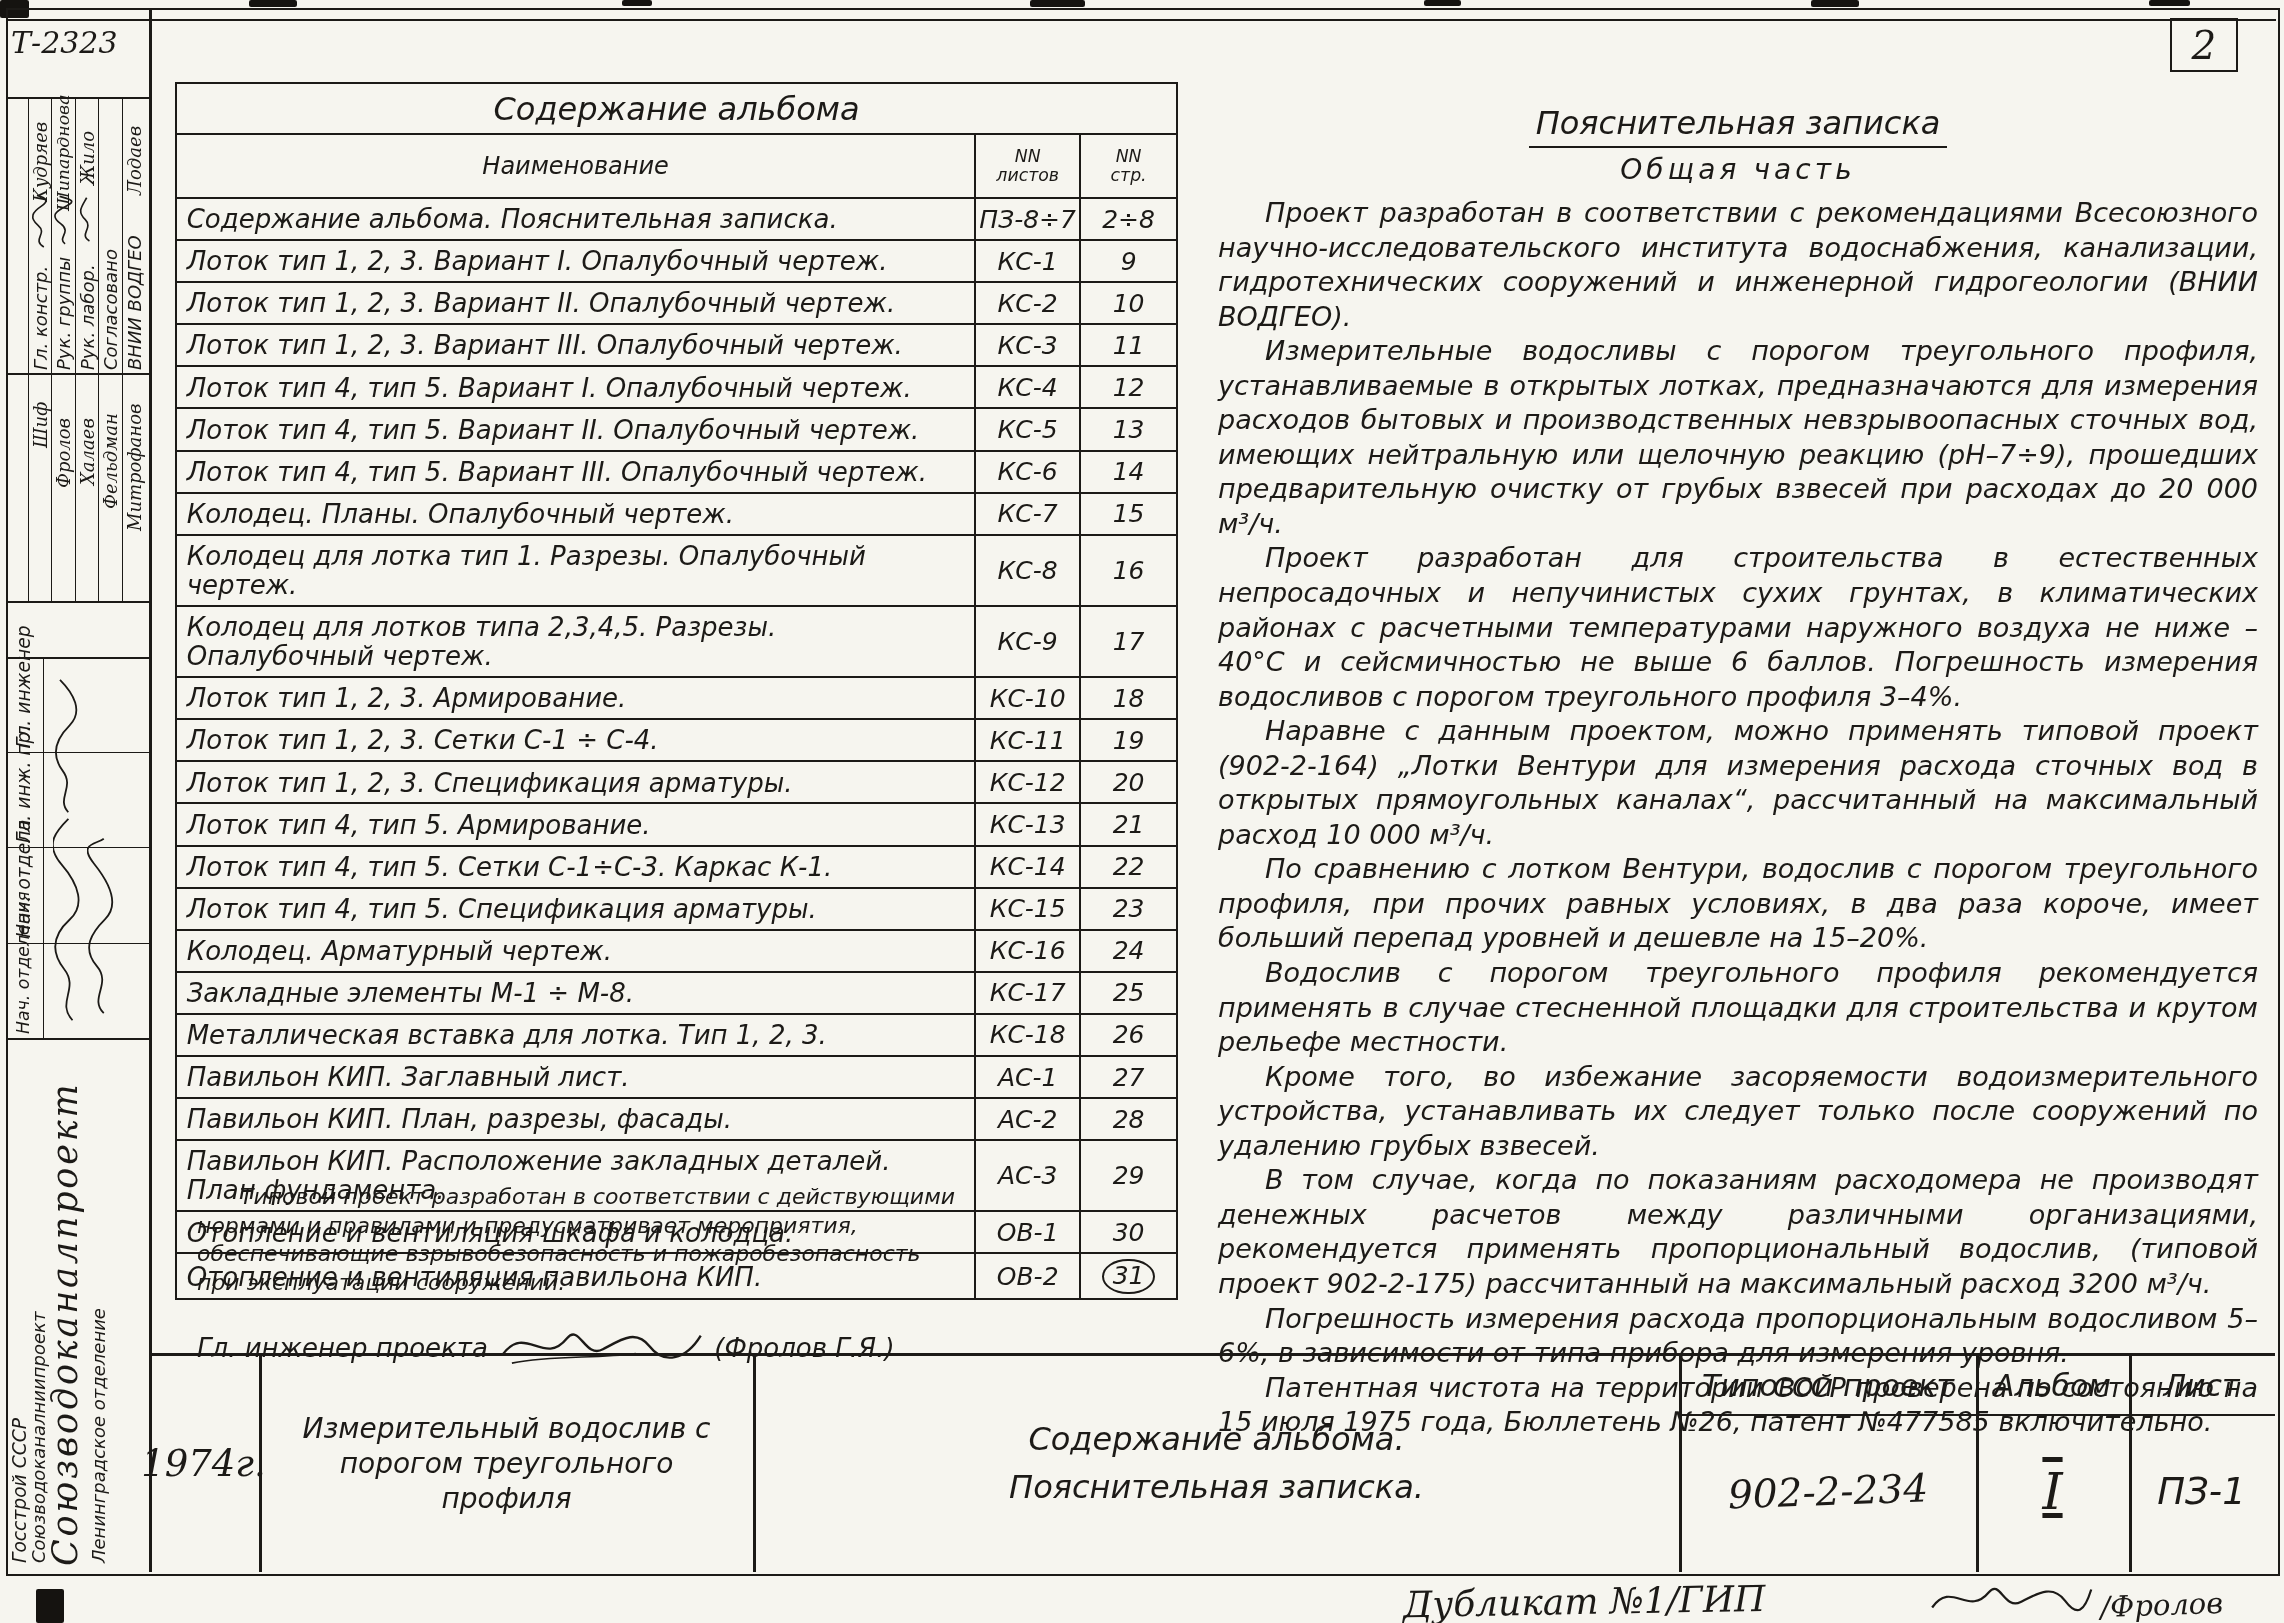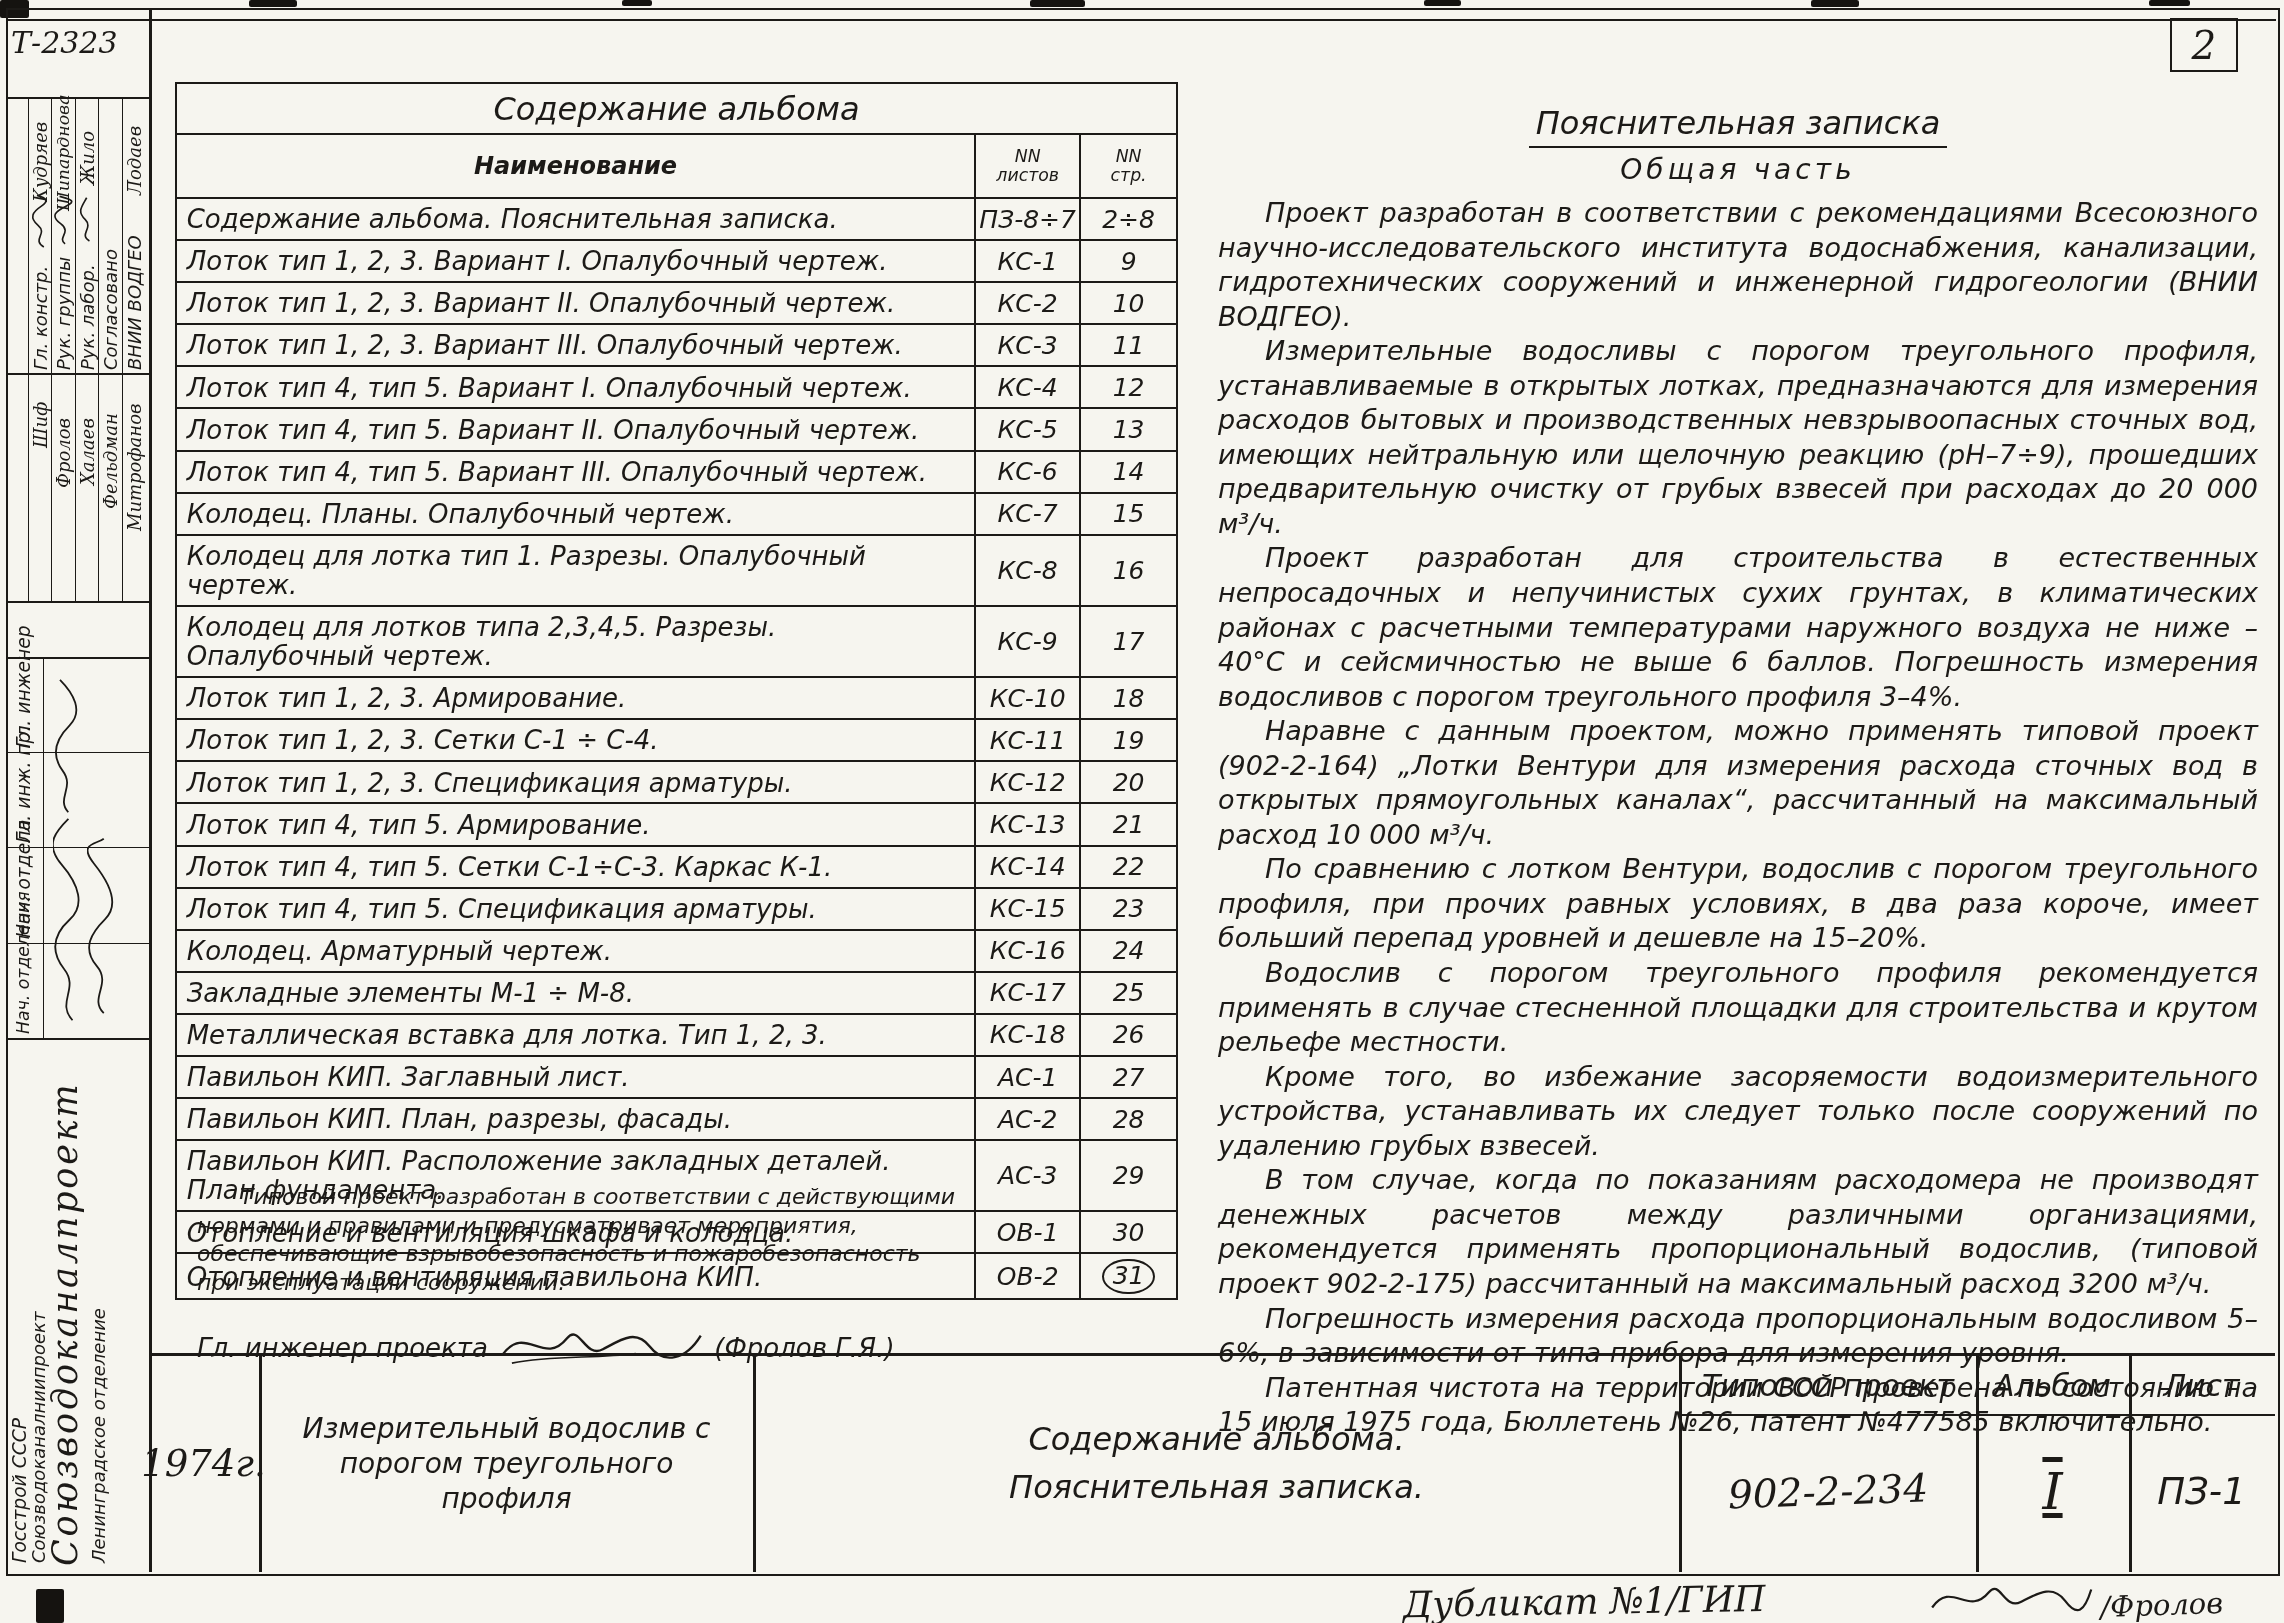--- a/index.html
+++ b/index.html
@@ -11,21 +11,21 @@
            display:flex;align-items:center;justify-content:center;font-size:39px;font-family:"DejaVu Serif",serif;}
   .docmark{position:absolute;left:11px;top:25px;font-size:30px;font-family:"DejaVu Serif",serif;}
   .vtext{position:absolute;transform-origin:0 0;transform:rotate(-90deg);white-space:nowrap;line-height:1;}
   .hand{font-family:"DejaVu Serif",serif;}
   .blot{position:absolute;background:#151310;border-radius:2.1px;}
 
   
   table.contents{position:absolute;left:175px;top:82px;width:1003px;border-collapse:collapse;}
   table.contents th,table.contents td{border:2.1px solid #1c1a17;}
   .t-title{font-size:32px;font-weight:normal;padding:5.5px 0;}
-  .h-name{font-size:24px;font-weight:bold;padding:17px 0;}
+  .h-name{font-size:24px;font-weight:normal;padding:17px 0;}
   .h-sm{font-size:17.3px;font-weight:normal;padding:1.4px 2.8px;}
   .h-sm span{display:block;line-height:1.08;text-align:center;}
   td.c-name{font-size:26px;padding:6.2px 9.7px 4.8px;line-height:1.12;}
   td.c-sheet,td.c-page{font-size:25px;text-align:center;padding:4.1px 2.8px;}
   .circled{display:inline-block;border:2.1px solid #1c1a17;border-radius:50%;padding:0.7px 8.3px 2.1px;}
 
   
   .note-block{position:absolute;left:197px;top:1183px;width:767px;font-size:22px;line-height:1.3;text-indent:43px;}
   .signer-row{position:absolute;left:197px;top:1319px;width:802px;display:flex;align-items:center;gap:9.7px;font-size:26px;}
 

